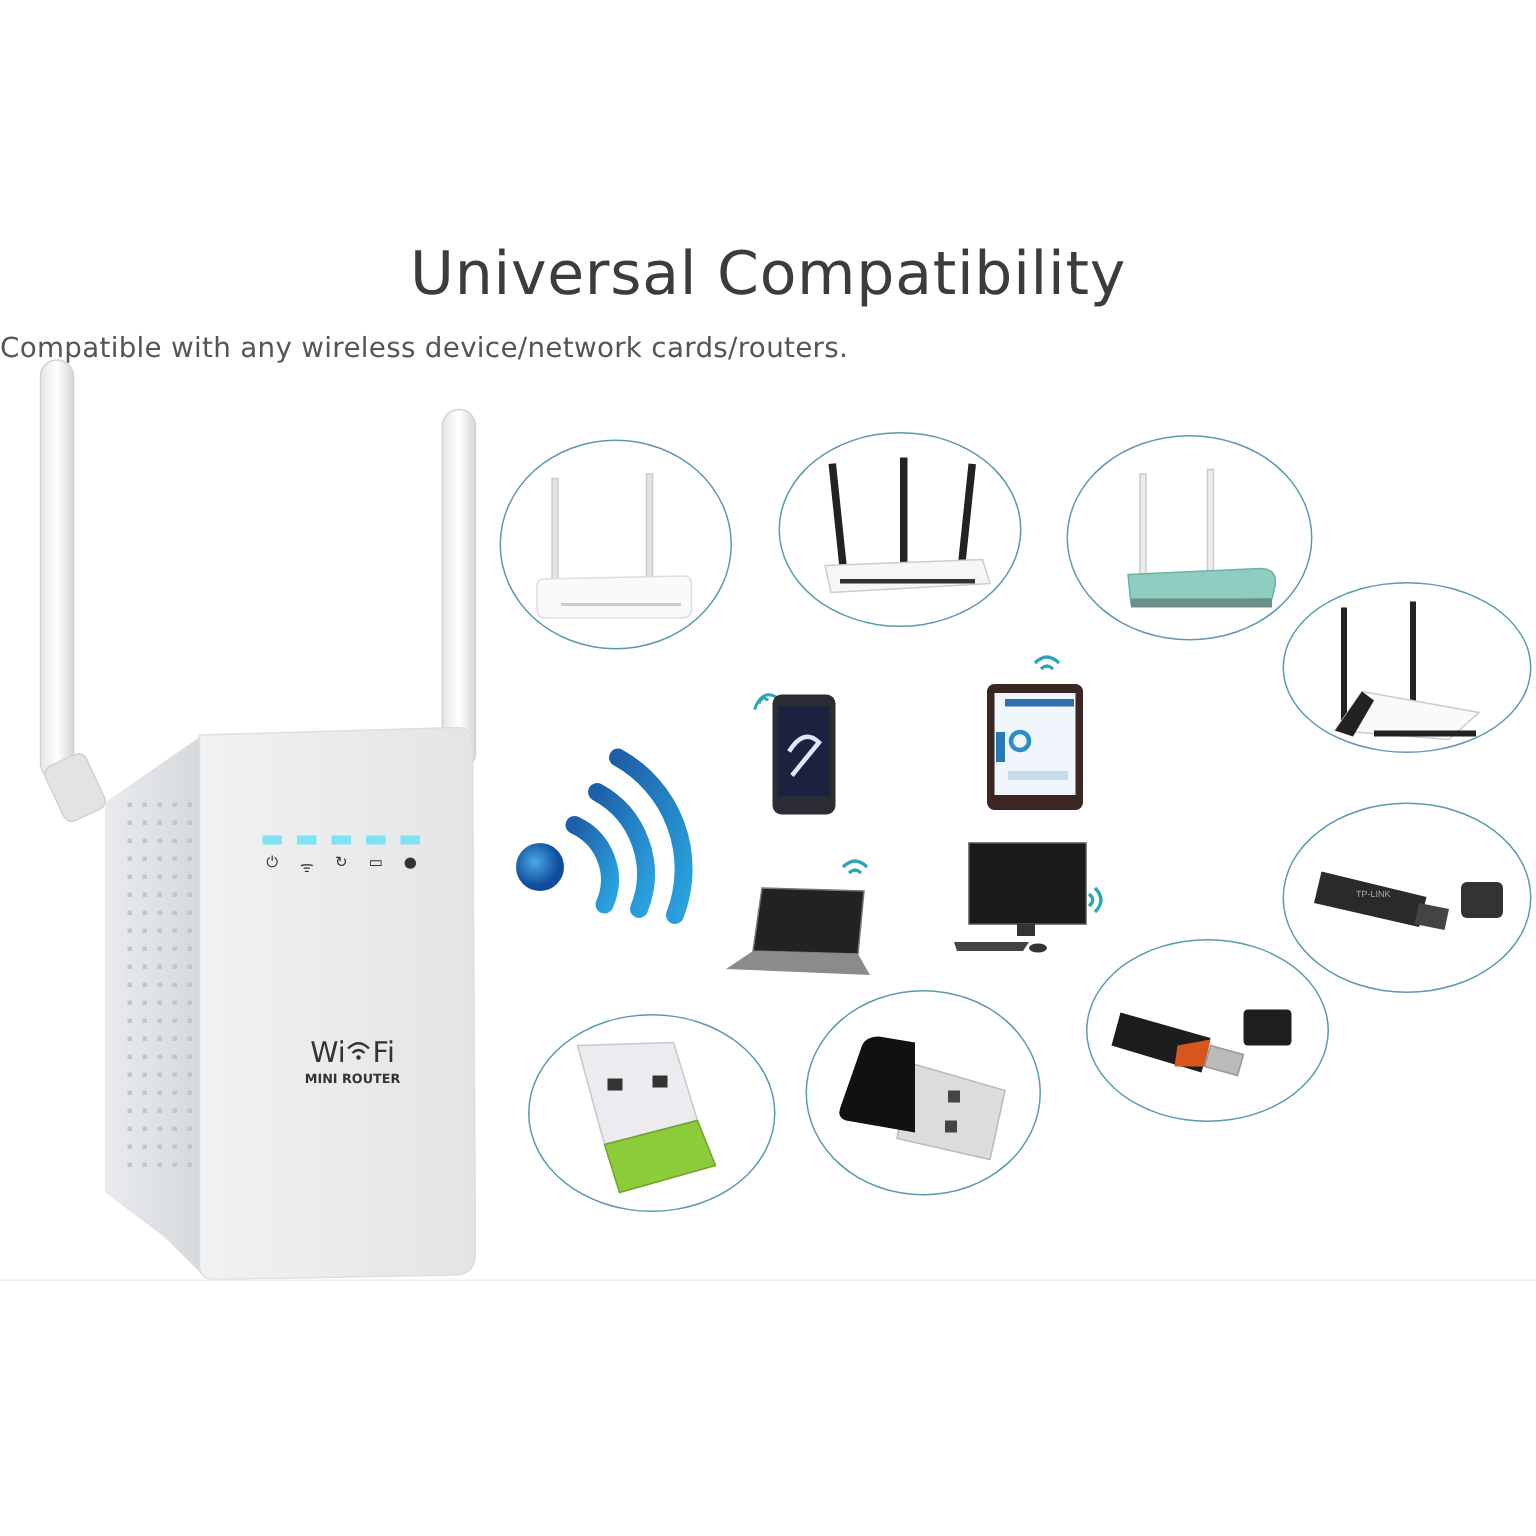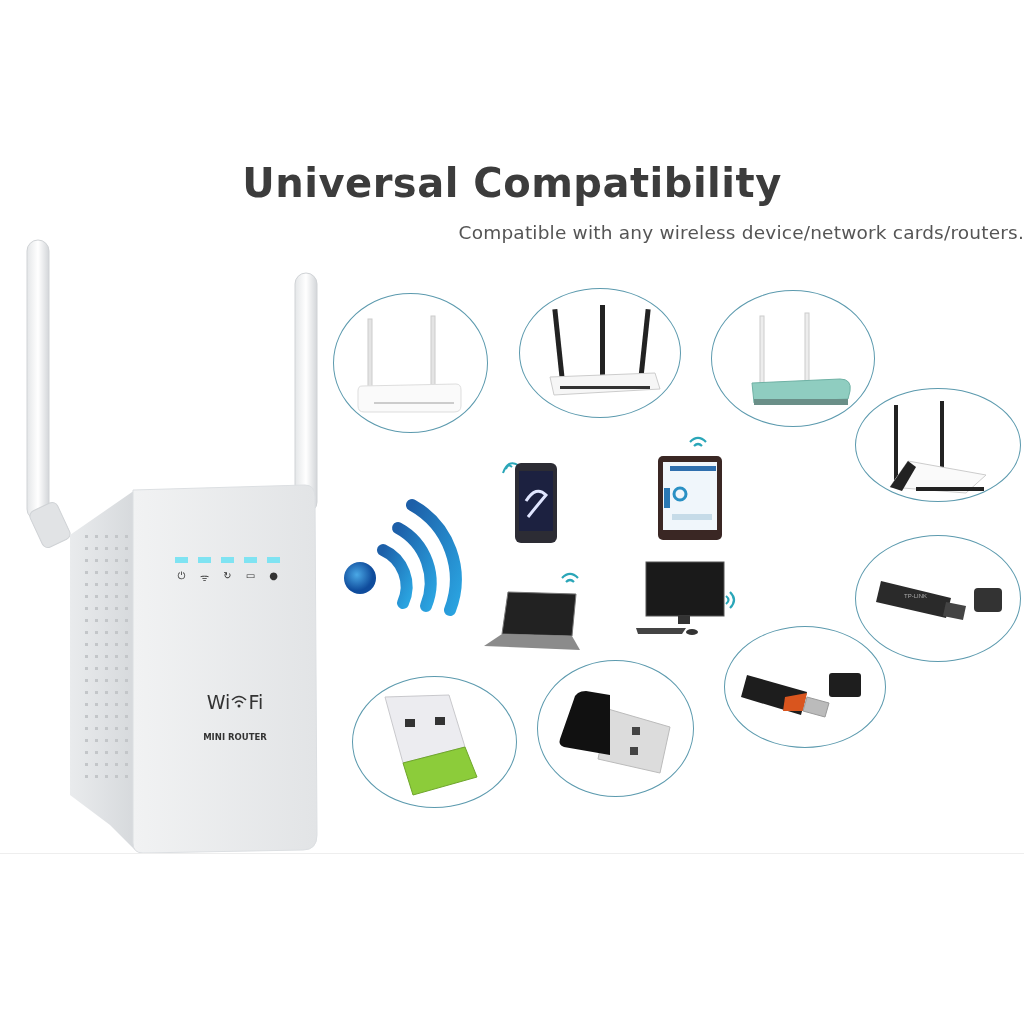--- a/index.html
+++ b/index.html
@@ -1,19 +1,19 @@
 <!DOCTYPE html>
 <html><head>
 <meta charset="utf-8">
 <style>
   html,body{margin:0;padding:0;}
   body{width:1024px;height:1024px;background:#ffffff;position:relative;overflow:hidden;font-family:"DejaVu Sans","Liberation Sans",sans-serif;}
   .abs{position:absolute;}
-  .title{left:0;top:160px;width:1024px;text-align:center;font-size:40px;font-weight:bold;color:#3c3c3c;letter-spacing:0.5px;}
-  .subtitle{left:0;top:222px;width:1024px;text-align:right;font-size:18.5px;color:#555;letter-spacing:0.2px;}
+  .title{left:0;top:160px;width:1024px;text-align:center;font-size:40px;font-weight:normal;color:#3c3c3c;letter-spacing:0.5px;}
+  .subtitle{left:0;top:222px;width:1024px;text-align:left;font-size:18.5px;color:#555;letter-spacing:0.2px;}
   .circle{position:absolute;border:1.6px solid #5c9aae;border-radius:50%;background:#fff;overflow:hidden;}
   .baseline{left:0;top:853px;width:1024px;height:1px;background:#eee;}
 </style>
 </head>
 <body>
 
 <div class="abs title">Universal Compatibility</div>
 <div class="abs subtitle">Compatible with any wireless device/network cards/routers.</div>
 
 <div class="abs" style="left:15px;top:235px;width:320px;height:620px;">
@@ -91,21 +91,21 @@
   </div>
   
   <div class="abs" style="left:170px;top:457px;width:100px;text-align:center;color:#333;">
     <div style="font-size:19px;line-height:20px;">
       <span>Wi</span><svg width="18" height="16" viewBox="0 0 18 16">
           <path d="M2 7 Q9 0 16 7" stroke="#333" stroke-width="1.6" fill="none"></path>
           <path d="M5 10 Q9 6 13 10" stroke="#333" stroke-width="1.6" fill="none"></path>
           <circle cx="9" cy="13" r="1.5" fill="#333"></circle>
         </svg><span>Fi</span>
     </div>
-    <div style="font-size:8.5px;font-weight:bold;margin-top:20px;">MINI ROUTER</div>
+    <div style="font-size:8.5px;font-weight:bold;margin-top:3px;">MINI ROUTER</div>
   </div>
 </div>
 
 <svg class="abs" style="left:338px;top:488px;" width="130" height="130" viewBox="0 0 130 130">
   <defs>
       <radialGradient id="dot" cx="0.4" cy="0.4">
         <stop offset="0" stop-color="#4aa8e6"></stop>
         <stop offset="1" stop-color="#0f4c9c"></stop>
       </radialGradient>
   <linearGradient id="arc" x1="0" x2="1" y1="0" y2="1">

